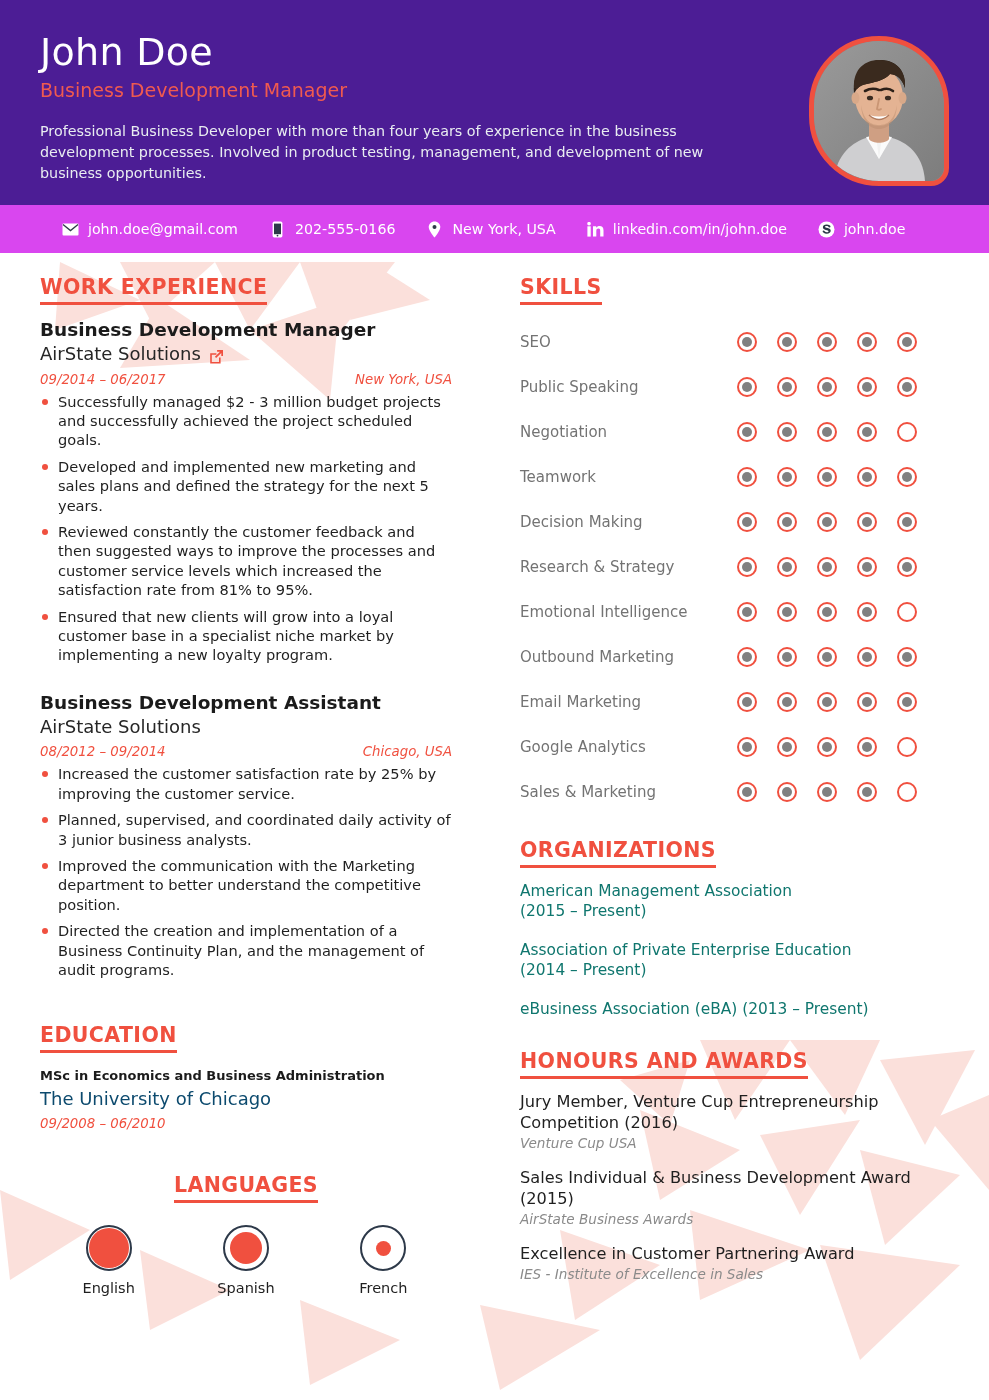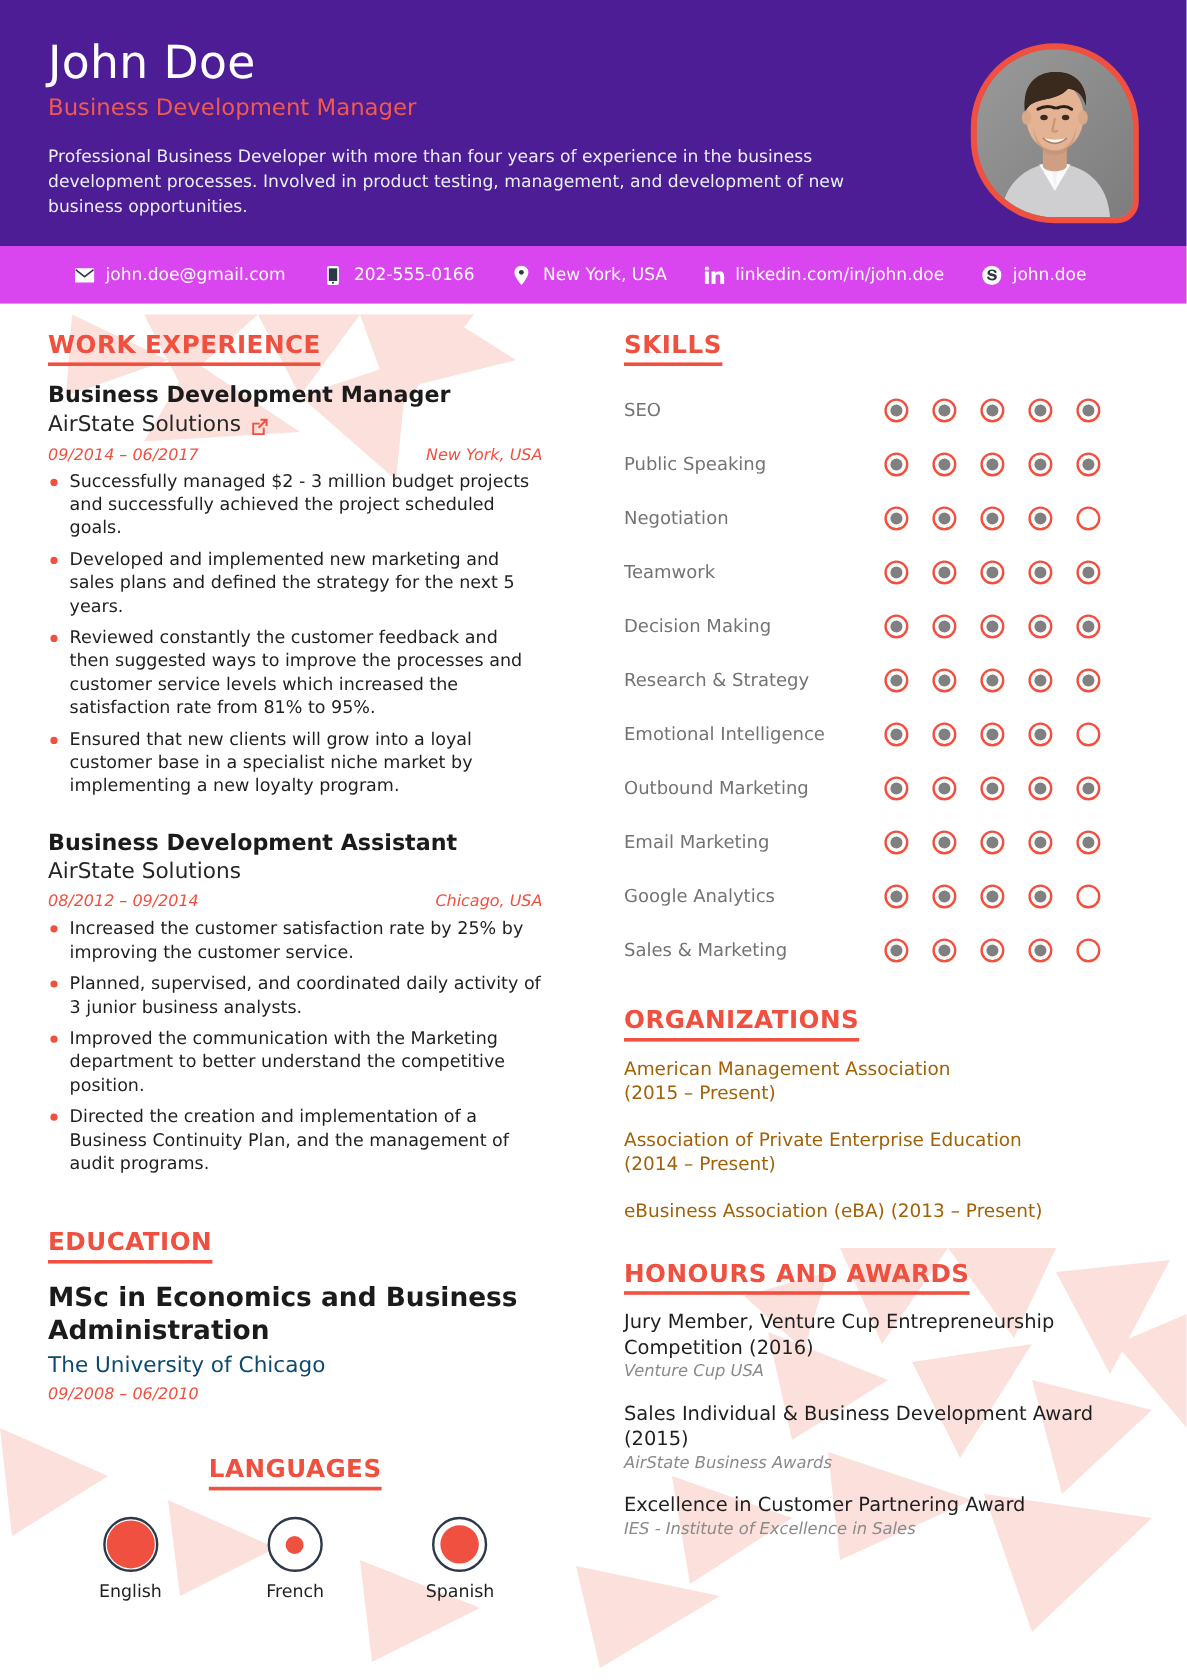--- a/index.html
+++ b/index.html
@@ -166,21 +166,21 @@
     top: 7px;
     width: 6px;
     height: 6px;
     border-radius: 50%;
     background: #f0503f;
   }
 
   
   .edu-block { margin-top: 2px; }
   .edu-degree {
-    font-size: 22px;
+    font-size: 13px;
     font-weight: bold;
     color: #1b1b1b;
     line-height: 1.26;
   }
   .edu-school { font-size: 18px; color: #0c4a6e; line-height: 1.3; margin-top: 2px; }
   .edu-date { font-size: 13.3px; font-style: italic; color: #f0503f; margin-top: 6px; }
 
   
   .lang-row { display: flex; margin-top: 9px; }
   .lang-item { width: 140px; display: flex; flex-direction: column; align-items: center; }
@@ -213,21 +213,21 @@
   .dot.filled::after {
     content: "";
     width: 10px; height: 10px;
     border-radius: 50%;
     background: #808080;
   }
 
   
   .org-item {
     font-size: 15.4px;
-    color: #a16207;
+    color: #0f766e;
     line-height: 1.33;
     margin-bottom: 18px;
     white-space: pre-line;
   }
 
   
   .award { margin-bottom: 17px; }
   .award-title { font-size: 16.2px; color: #1f1f1f; line-height: 1.26; }
   .award-issuer { font-size: 13.6px; font-style: italic; color: #8a8a8a; margin-top: 2px; }
 
@@ -445,30 +445,30 @@
 
           <div class="lang-item">
             <div class="lang-circle">
               <span class="lang-fill" style="width: 40px; height: 40px;"></span>
             </div>
             <div class="lang-label">English</div>
           </div>
 
           <div class="lang-item">
             <div class="lang-circle">
-              <span class="lang-fill" style="width: 15px; height: 15px;"></span>
-            </div>
-            <div class="lang-label">French</div>
+              <span class="lang-fill" style="width: 32px; height: 32px;"></span>
+            </div>
+            <div class="lang-label">Spanish</div>
           </div>
 
           <div class="lang-item">
             <div class="lang-circle">
-              <span class="lang-fill" style="width: 32px; height: 32px;"></span>
-            </div>
-            <div class="lang-label">Spanish</div>
+              <span class="lang-fill" style="width: 15px; height: 15px;"></span>
+            </div>
+            <div class="lang-label">French</div>
           </div>
 
         </div>
       </div>
 
     </div>
 
     <div class="col-right">
 
       <div>

